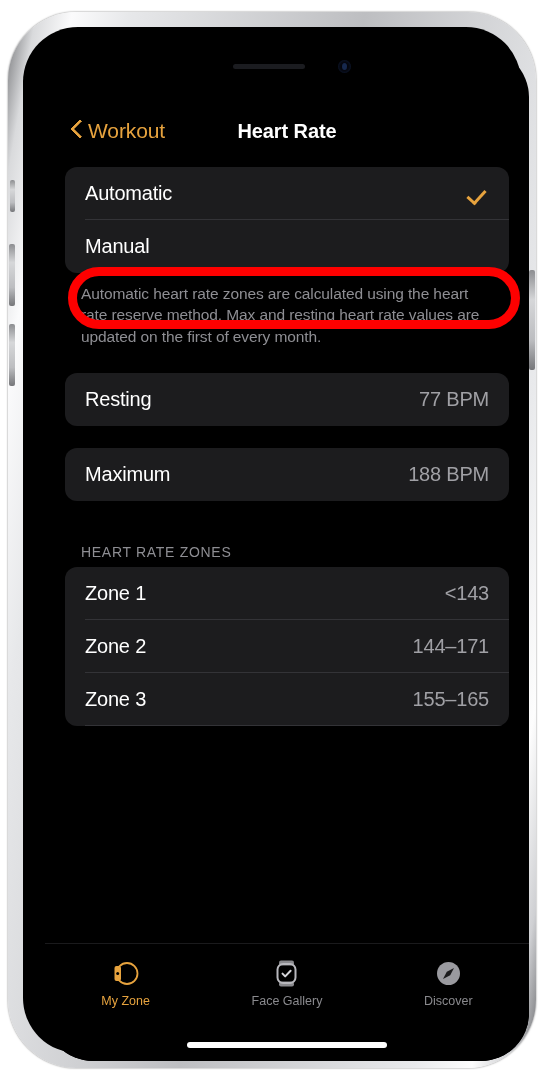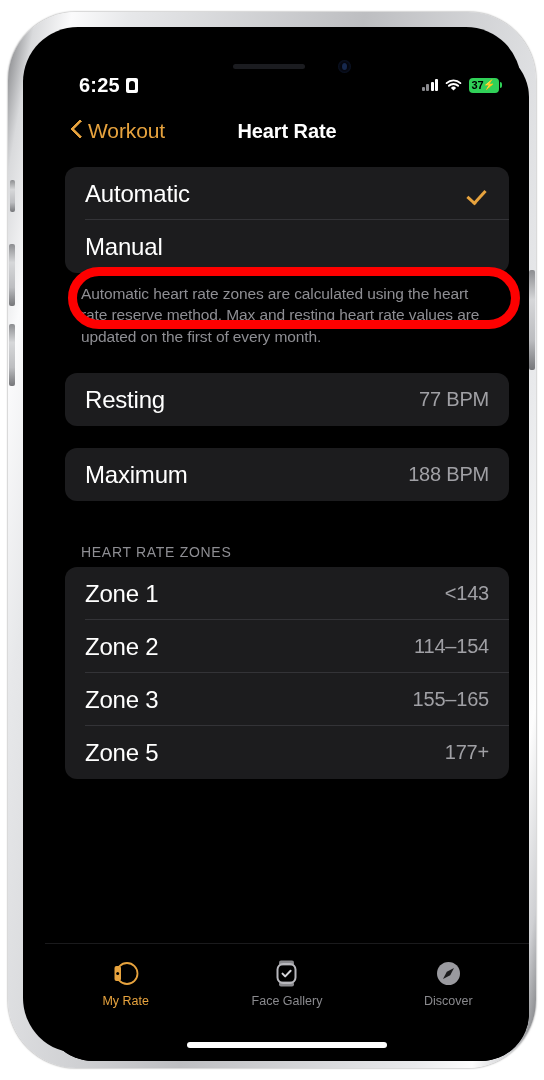--- a/index.html
+++ b/index.html
@@ -231,21 +231,21 @@
   .row {
     display: flex;
     align-items: center;
     justify-content: space-between;
     padding: 0 20px;
     height: 53px;
     position: relative;
   }
   .row-label {
     color: #fff;
-    font-size: 24px;
+    font-size: 20px;
     letter-spacing: -.2px;
   }
   .row-value {
     color: #a0a0a5;
     font-size: 20px;
     letter-spacing: -.2px;
   }
   .row-sep {
     position: absolute;
     left: 20px; right: 0; bottom: 0;
@@ -345,45 +345,20 @@
   <div class="side-btn" id="power-button"></div>
 
   <div id="phone-inner-bezel">
     <div id="screen">
 
       <div id="notch">
         <div id="earpiece-speaker"></div>
         <div id="front-camera"></div>
       </div>
 
-      <div id="status-bar">
-        <div id="status-left">
-          <span id="status-time">6:25</span>
-          <span id="status-lock-icon"></span>
-        </div>
-        <div id="status-right">
-          <span id="cellular-icon">
-            <i></i>
-              <i></i>
-              <i></i>
-              <i></i>
-          </span>
-          <span id="wifi-icon">
-            <svg width="17" height="13" viewBox="0 0 17 13">
-              <path d="M8.5 11.6 5.9 8.9a3.7 3.7 0 0 1 5.2 0z" fill="#fff"></path>
-              <path d="M3.9 6.8a6.6 6.6 0 0 1 9.2 0" stroke="#fff" stroke-width="1.9" fill="none" stroke-linecap="round"></path>
-              <path d="M1.6 4.1a10 10 0 0 1 13.8 0" stroke="#fff" stroke-width="1.9" fill="none" stroke-linecap="round"></path>
-            </svg>
-          </span>
-          <span id="battery-icon">
-            <span id="battery-level-text">37</span>
-            <span id="battery-bolt">⚡</span>
-          </span>
-        </div>
-      </div>
 
       <div id="nav-bar">
         <div id="back-button">
           <span id="back-chevron-icon"></span>
           <span id="back-button-label">Workout</span>
         </div>
         <div id="nav-title">Heart Rate</div>
       </div>
 
       <div id="content">
@@ -418,49 +393,45 @@
         <div id="zones-header">HEART RATE ZONES</div>
 
         <div class="card" id="zones-card">
           <div class="row">
             <span class="row-label">Zone 1</span>
             <span class="row-value">&lt;143</span>
             <span class="row-sep"></span>
           </div>
           <div class="row">
             <span class="row-label">Zone 2</span>
-            <span class="row-value">114–154</span>
+            <span class="row-value">144–171</span>
             <span class="row-sep"></span>
           </div>
           <div class="row">
             <span class="row-label">Zone 3</span>
             <span class="row-value">155–165</span>
             <span class="row-sep"></span>
-          </div>
-          <div class="row">
-            <span class="row-label">Zone 5</span>
-            <span class="row-value">177+</span>
           </div>
         </div>
 
       </div>
 
       <div id="annotation-ring"></div>
 
       <div id="tab-bar">
 
         <div class="tab-item active">
           <span class="tab-icon">
             <svg width="27" height="29" viewBox="0 0 27 29">
               <circle cx="15" cy="14.5" r="10.5" fill="none" stroke="#e7a33e" stroke-width="1.8"></circle>
               <rect x="2.5" y="7" width="6.5" height="15" rx="2" fill="#e7a33e"></rect>
               <circle cx="5.7" cy="14.5" r="1.5" fill="#000"></circle>
             </svg>
           </span>
-          <span class="tab-label">My Rate</span>
+          <span class="tab-label">My Zone</span>
         </div>
 
         <div class="tab-item">
           <span class="tab-icon">
             <svg width="23" height="29" viewBox="0 0 23 29">
               <rect x="4" y="1.5" width="15" height="5" rx="2" fill="#8a8a8e"></rect>
               <rect x="4" y="22.5" width="15" height="5" rx="2" fill="#8a8a8e"></rect>
               <rect x="2.5" y="5" width="18" height="19" rx="5.5" fill="none" stroke="#b8b8bd" stroke-width="2"></rect>
               <path d="M7.5 14.6l2.7 2.8 5.4-5.6" fill="none" stroke="#d6d6da" stroke-width="2" stroke-linecap="round" stroke-linejoin="round"></path>
             </svg>

